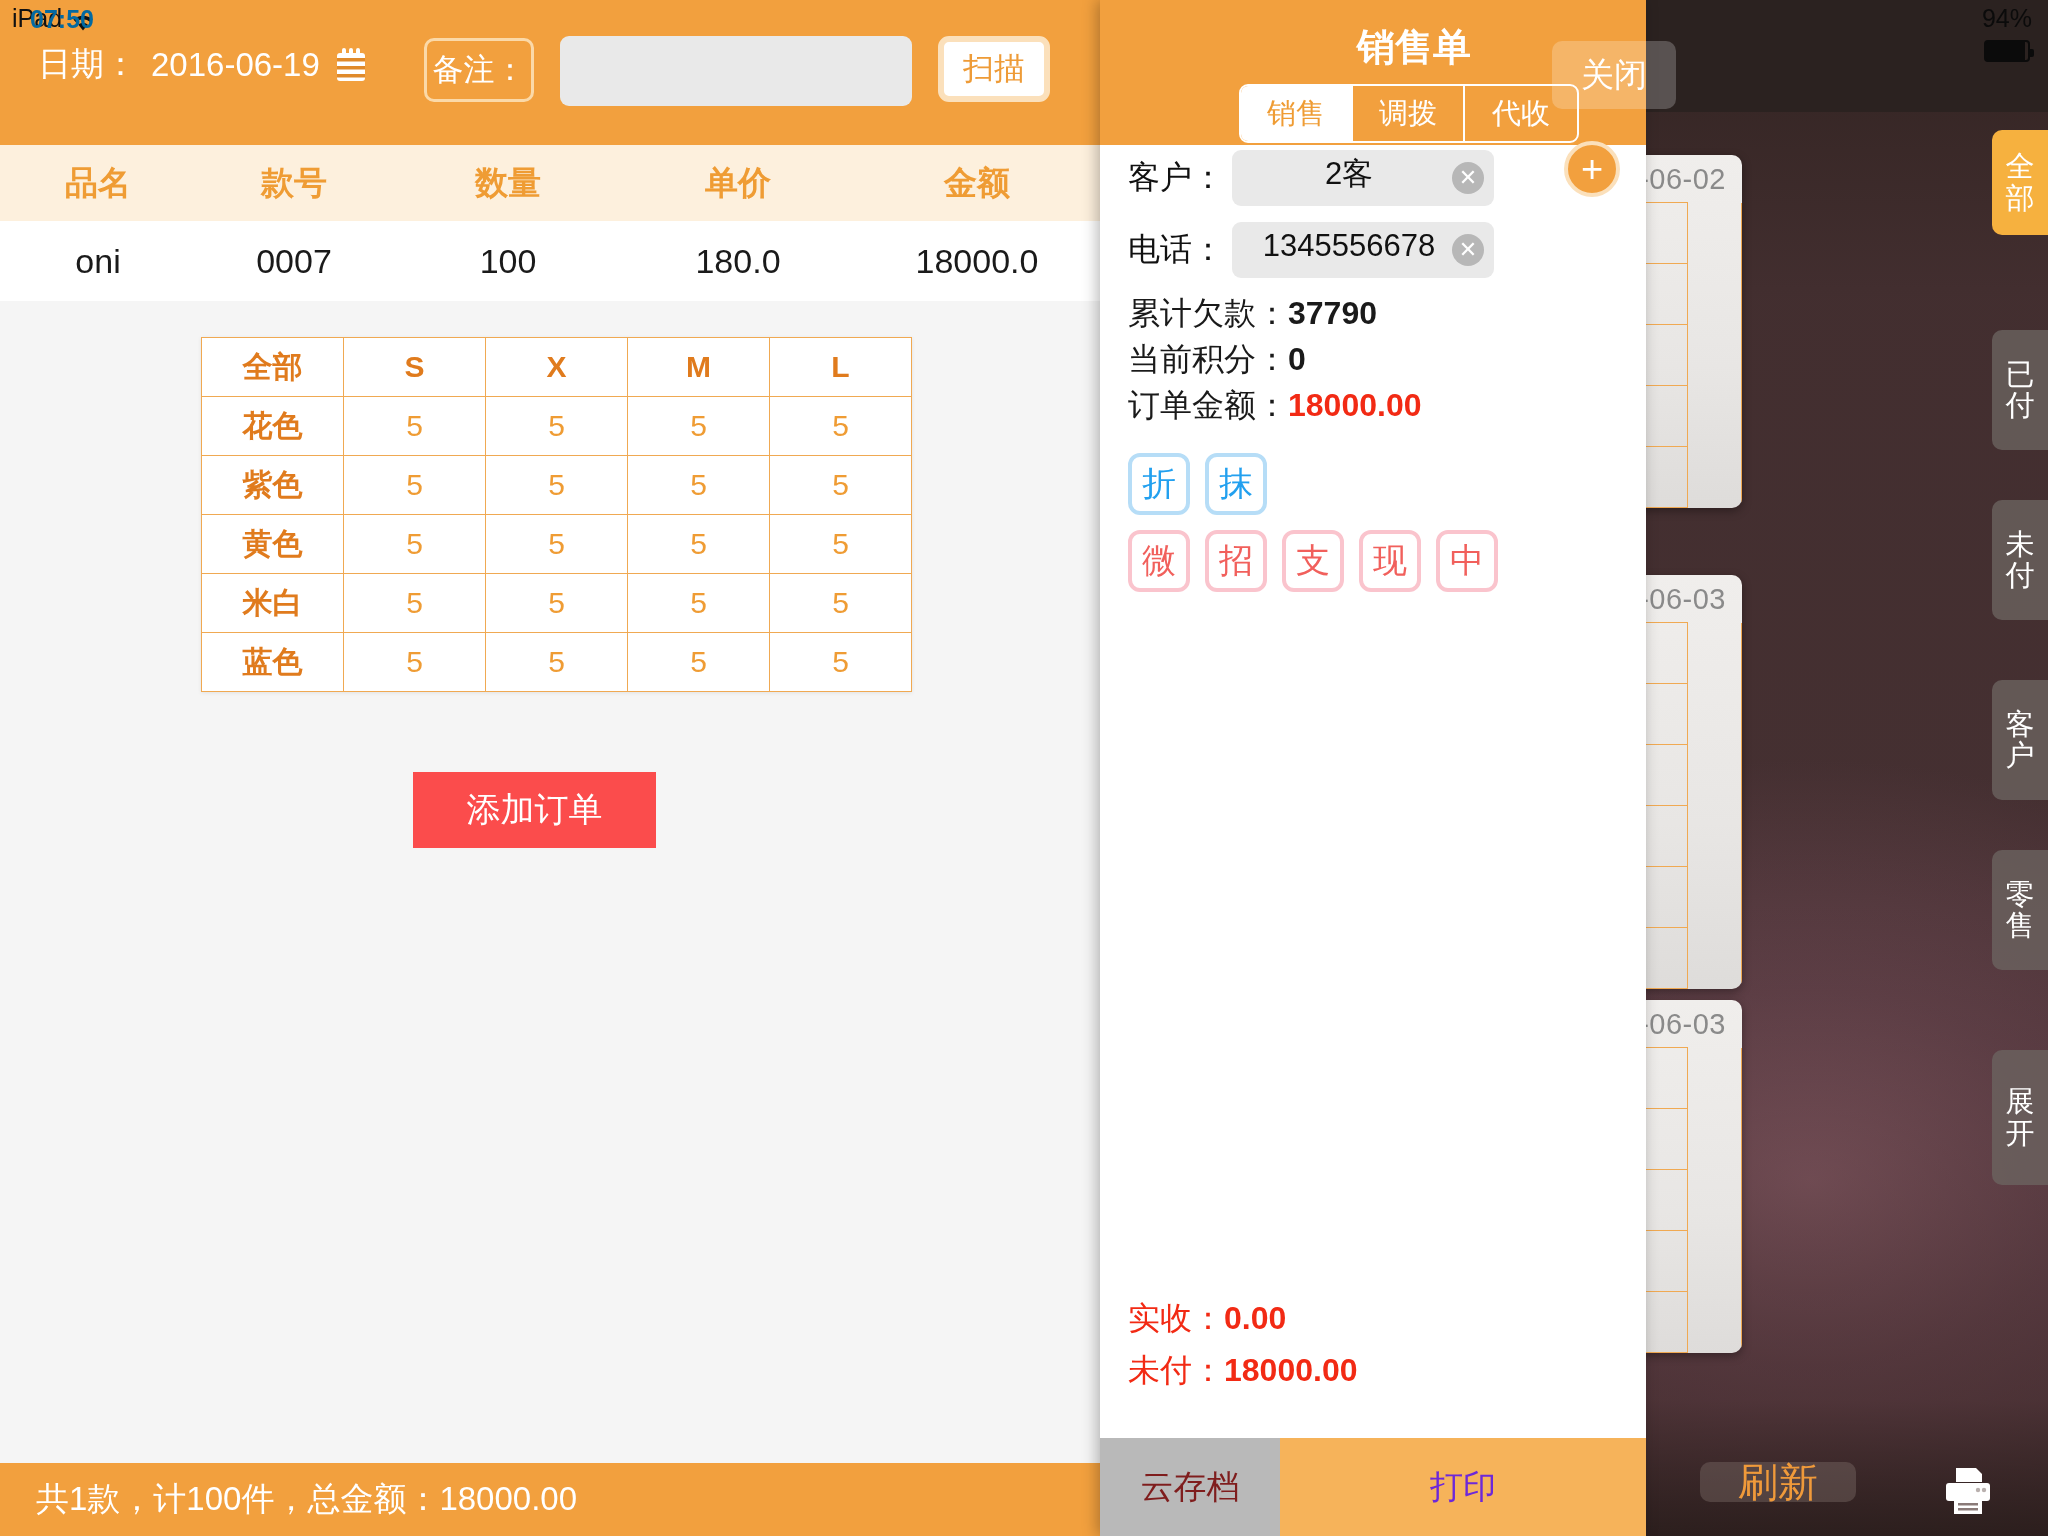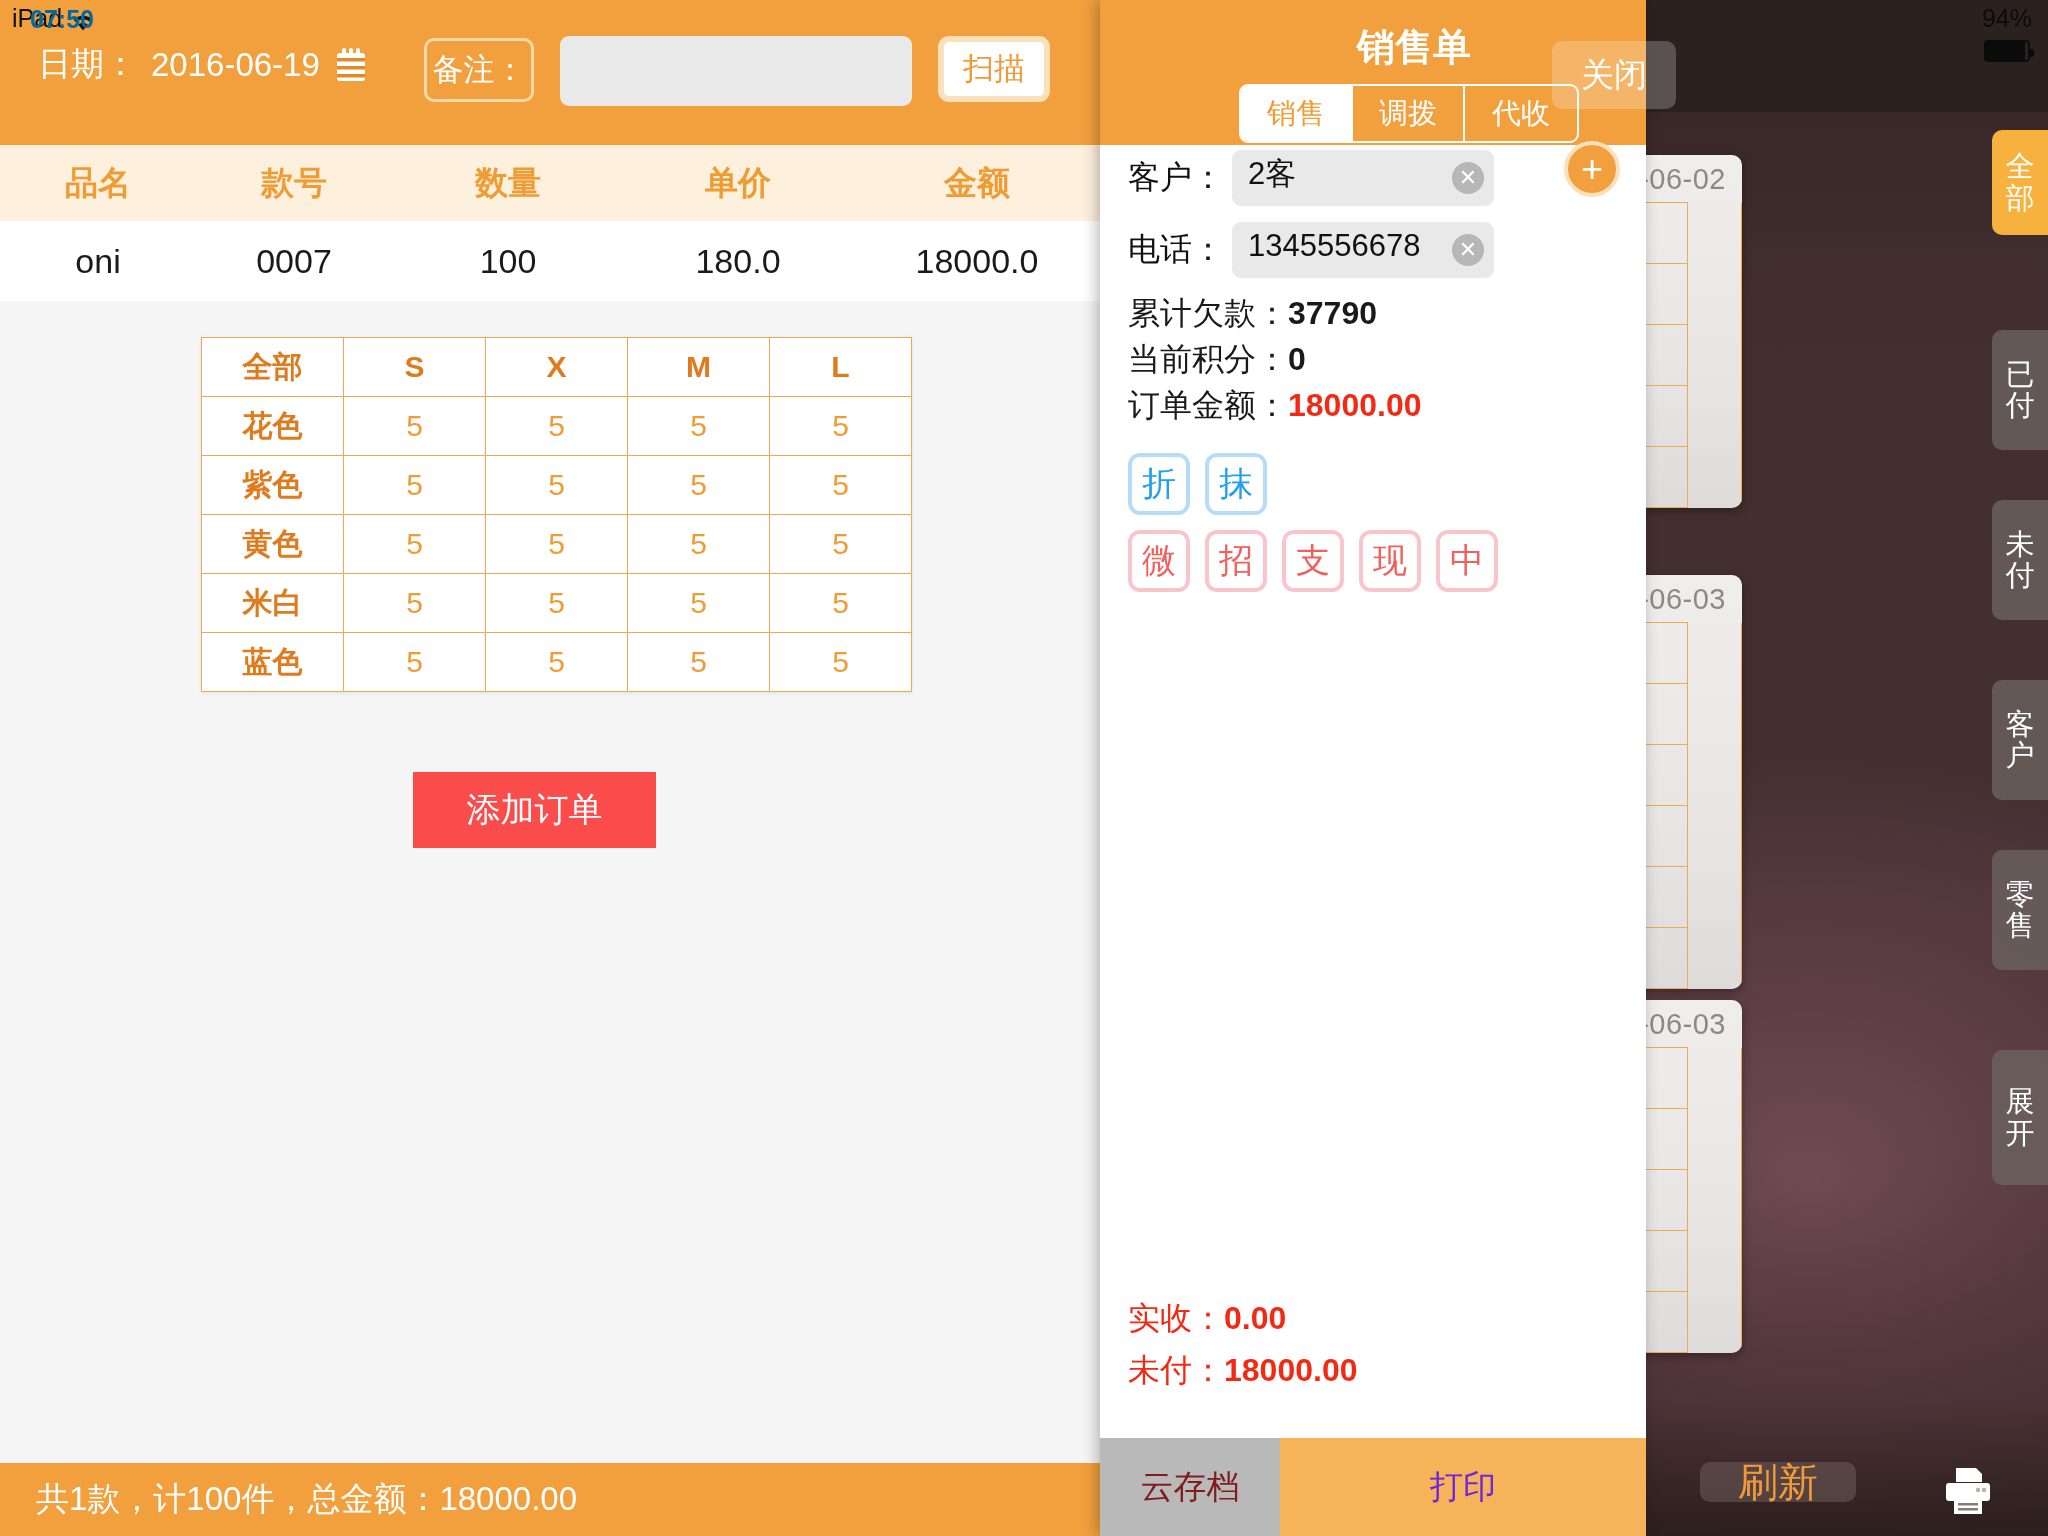--- a/index.html
+++ b/index.html
@@ -215,20 +215,21 @@
   }
 
   .form-row {
     position: absolute; display: flex; align-items: center;
   }
   .form-label { font-size: 32px; color: #111; width: 104px; }
   .txtfield {
     width: 262px; height: 56px; background: #e9e9e9; border: none; border-radius: 9px;
     font-size: 31px; color: #111; padding: 0 44px 9px 16px;
     font-family: "Liberation Sans", sans-serif;
+    text-align: center;
   }
   .clear-x {
     position: absolute; right: 10px; top: 50%; transform: translateY(-50%);
     width: 32px; height: 32px; border-radius: 50%; background: #b7b7b7;
     color: #ffffff; font-size: 22px; line-height: 32px; text-align: center;
     font-family: "DejaVu Sans", sans-serif;
   }
   .plus-btn {
     position: absolute; left: 464px; top: 141px;
     width: 56px; height: 56px; border-radius: 50%;

